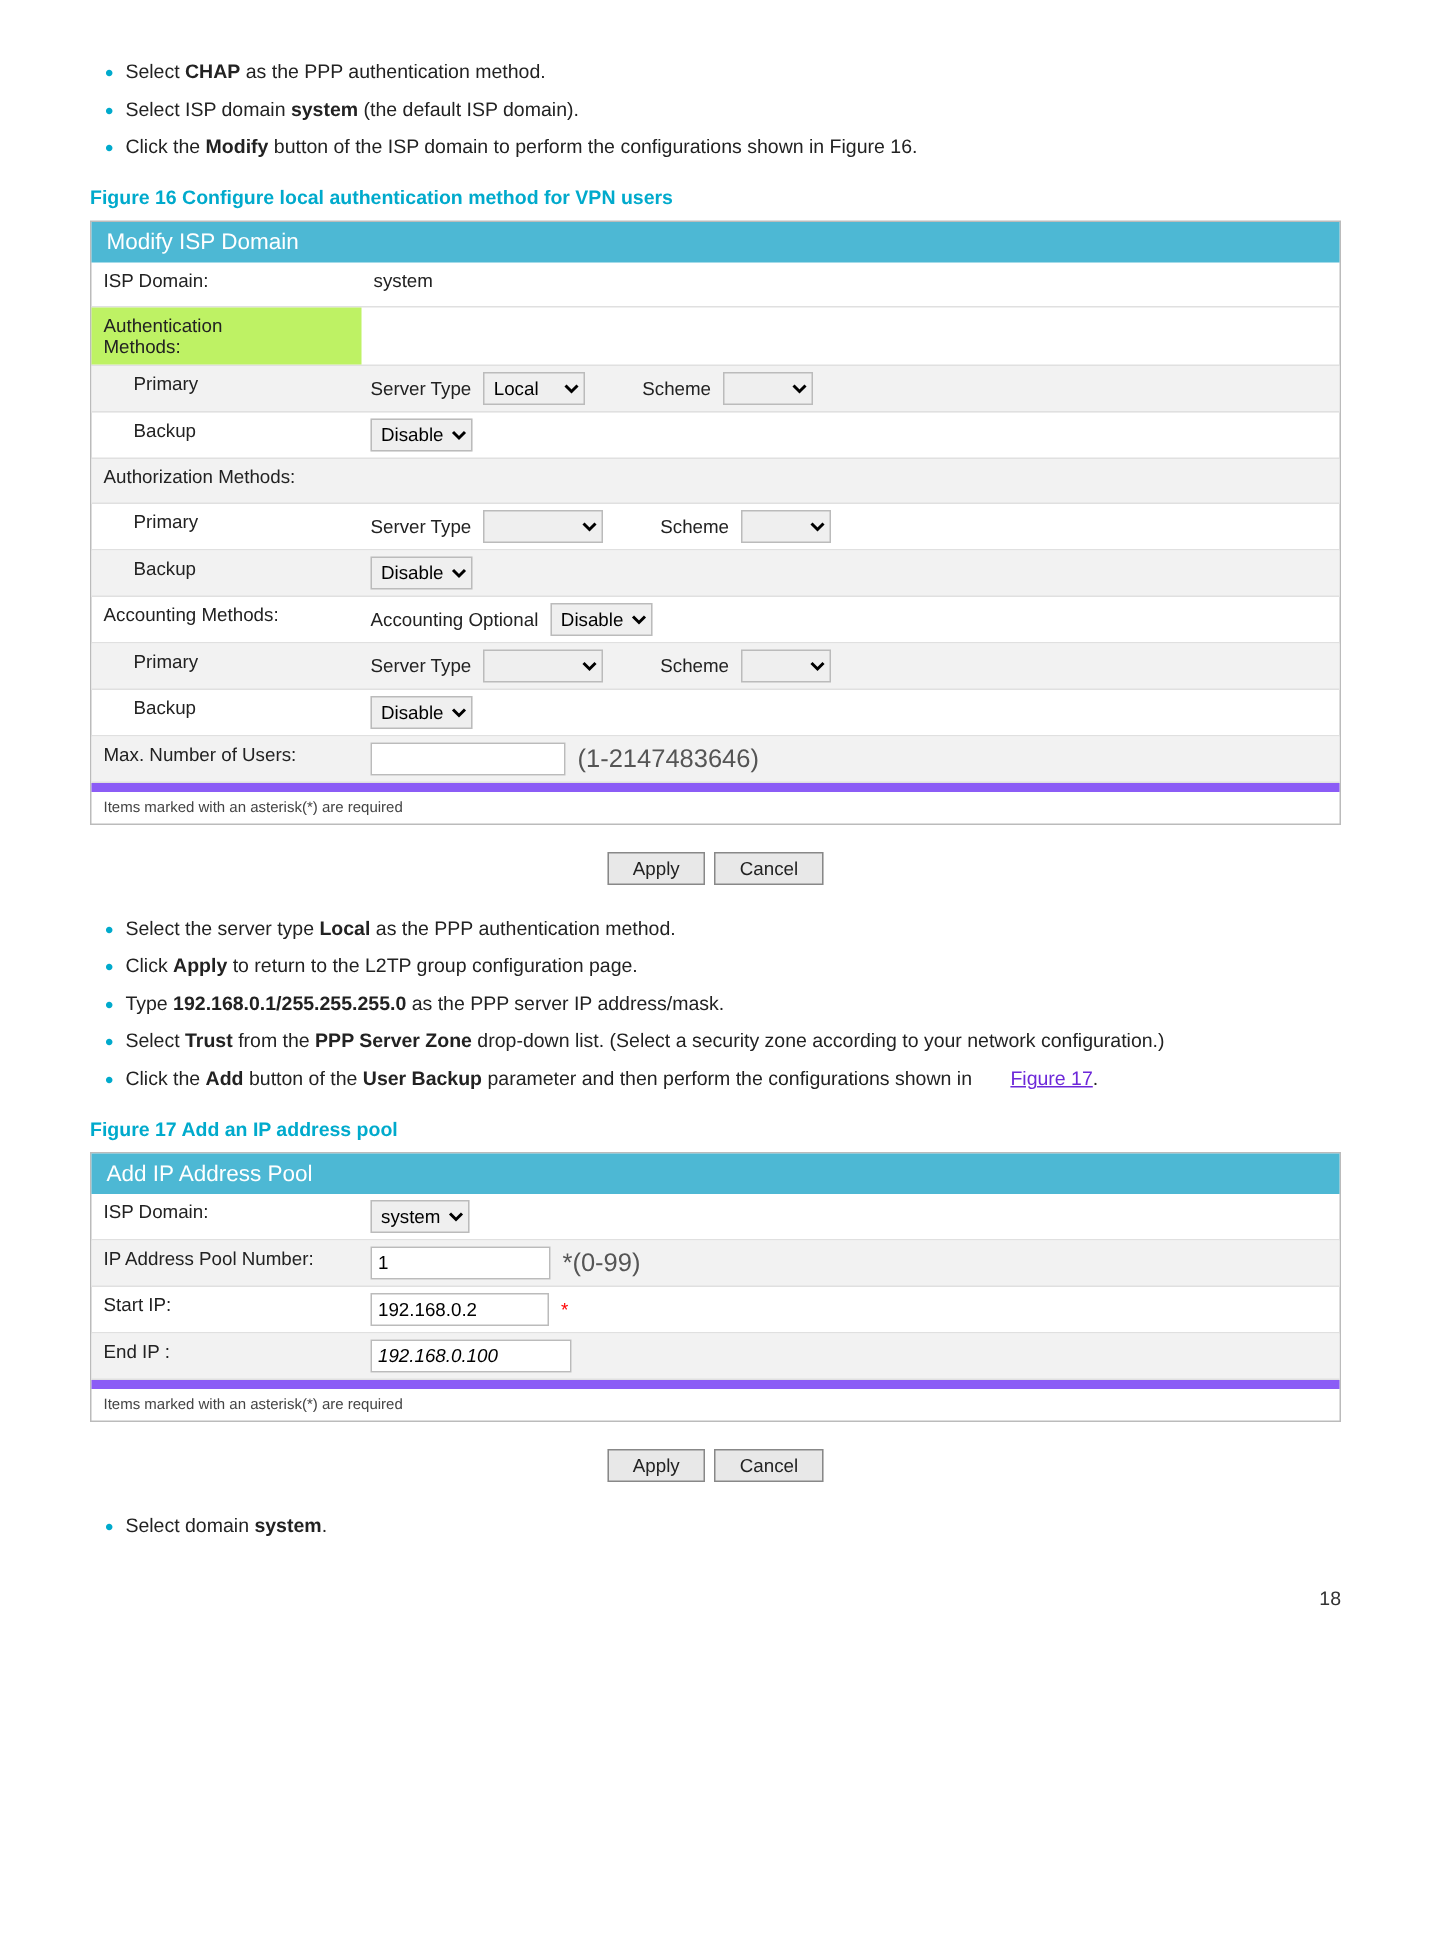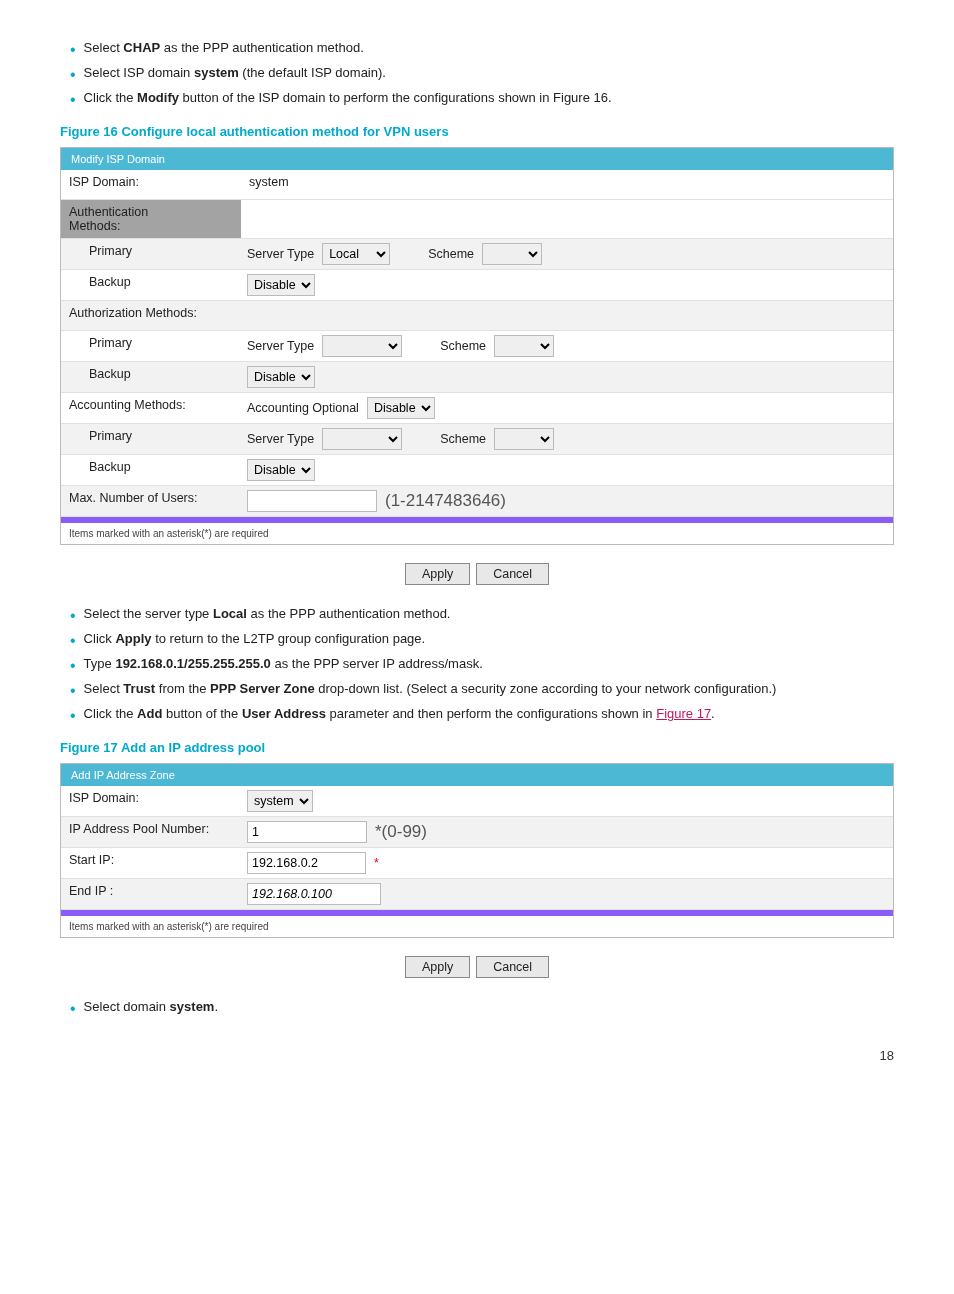--- a/index.html
+++ b/index.html
@@ -36,21 +36,21 @@
       font-size: 13px;
       margin-bottom: 8px;
     }
     .form-box {
       border: 1px solid #bbb;
       margin-bottom: 18px;
     }
     .form-box-header {
       background: #4db8d4;
       color: #fff;
-      font-size: 11px;
+      font-size: 15px;
       padding: 5px 10px;
       font-weight: normal;
     }
     .form-body {
       padding: 0;
     }
     .form-row {
       display: flex;
       align-items: flex-start;
       border-bottom: 1px solid #e0e0e0;
@@ -114,21 +114,21 @@
       cursor: pointer;
       font-size: 12.5px;
       color: #222;
     }
     .page-number {
       text-align: right;
       margin-top: 30px;
       font-size: 13px;
       color: #333;
     }
-    .text-link { color: #be185d; text-decoration: underline; cursor: pointer; }
+    .text-link { color: #6d28d9; text-decoration: underline; cursor: pointer; margin-left: 22px; }
     .hint-text { color: #555; font-size: 17px; }
     .isp-domain-val { font-size: 12.5px; padding: 5px 8px; }
   </style>
 </head>
 <body>
 
 
 
 
 <ul class="bullet-list">
@@ -150,21 +150,21 @@
 <div class="form-box">
   <div class="form-box-header">Modify ISP Domain</div>
   <div class="form-body">
 
     <div class="form-row">
       <div class="form-label">ISP Domain:</div>
       <div class="form-value isp-domain-val">system</div>
     </div>
 
     <div class="form-row highlighted-label">
-      <div class="form-label" style="background:#a3a3a3;">Authentication<br>Methods:</div>
+      <div class="form-label" style="background:#bef264;">Authentication<br>Methods:</div>
       <div class="form-value"></div>
     </div>
 
     <div class="form-row shaded">
       <div class="form-label indent">Primary</div>
       <div class="form-value">
         <span>Server Type</span>
         <select>
           <option>Local</option>
           <option>Disable</option>
@@ -280,30 +280,30 @@
   <li>
     <span>Click <strong>Apply</strong> to return to the L2TP group configuration page.</span>
   </li>
   <li>
     <span>Type <strong>192.168.0.1/255.255.255.0</strong> as the PPP server IP address/mask.</span>
   </li>
   <li>
     <span>Select <strong>Trust</strong> from the <strong>PPP Server Zone</strong> drop-down list. (Select a security zone according to your network configuration.)</span>
   </li>
   <li>
-    <span>Click the <strong>Add</strong> button of the <strong>User Address</strong> parameter and then perform the configurations shown in <span class="text-link">Figure 17</span>.</span>
+    <span>Click the <strong>Add</strong> button of the <strong>User Backup</strong> parameter and then perform the configurations shown in <span class="text-link">Figure 17</span>.</span>
   </li>
 </ul>
 
 
 <div class="figure-title">Figure 17 Add an IP address pool</div>
 
 
 <div class="form-box">
-  <div class="form-box-header">Add IP Address Zone</div>
+  <div class="form-box-header">Add IP Address Pool</div>
   <div class="form-body">
 
     <div class="form-row">
       <div class="form-label">ISP Domain:</div>
       <div class="form-value">
         <select>
           <option>system</option>
         </select>
       </div>
     </div>

